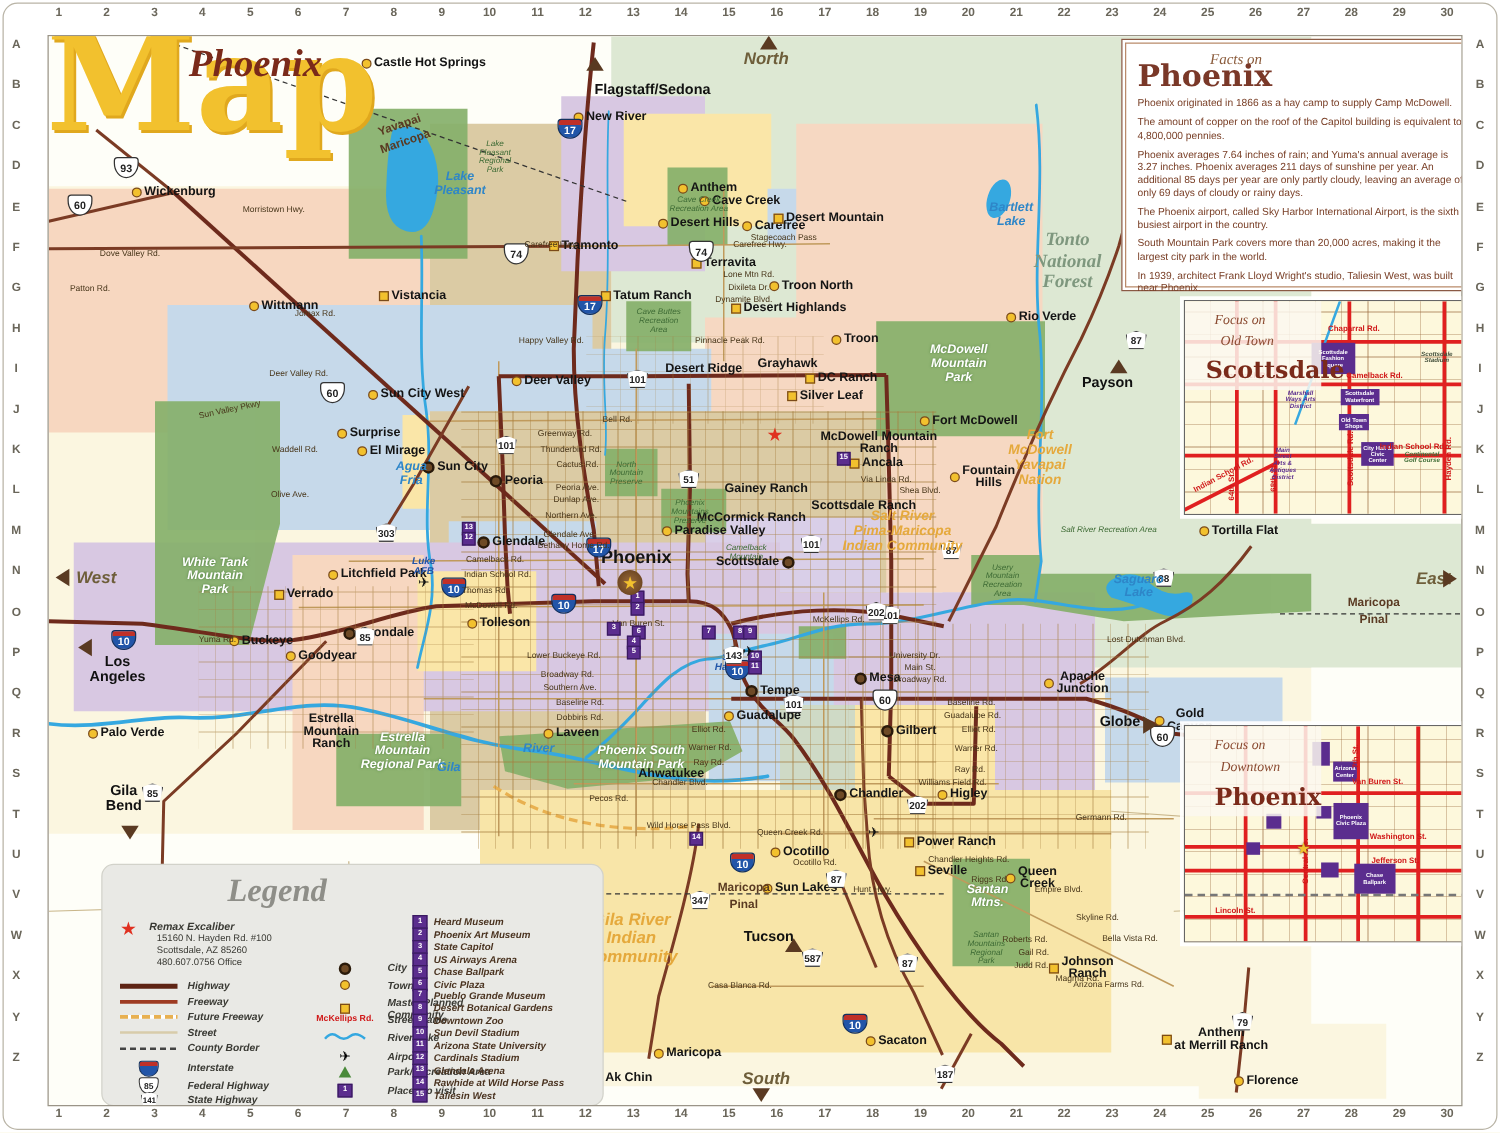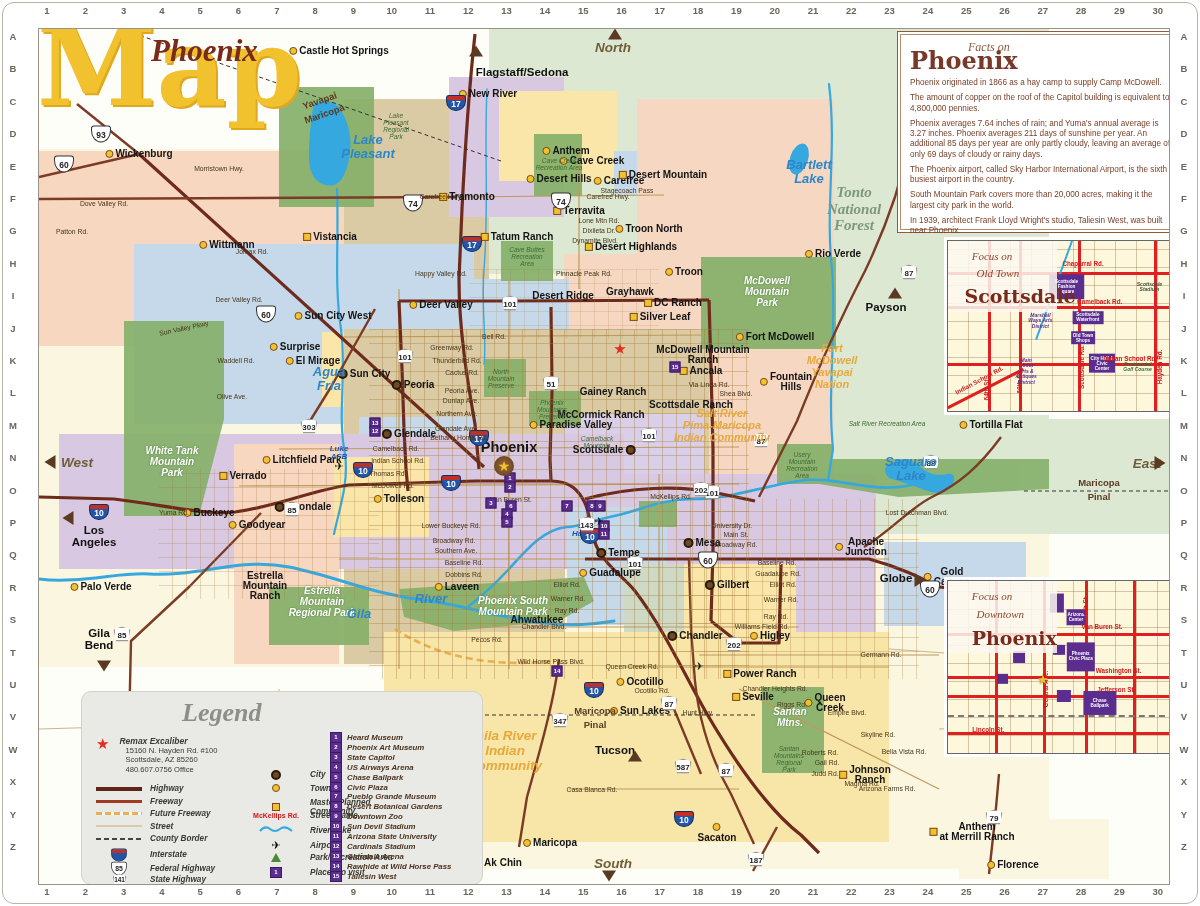--- a/index.html
+++ b/index.html
@@ -35,21 +35,21 @@
         border:1.2px solid #333;clip-path:polygon(50% 0,100% 22%,84% 100%,16% 100%,0 22%);
         padding-top:2px;box-sizing:border-box;}
   .poi{width:9px;height:9px;background:#5B2D8E;color:#fff;font-size:6px;font-weight:bold;
        line-height:9px;text-align:center;border:1px solid #3a1a60;}
   .ar{font-style:italic;font-weight:bold;line-height:1.1;}
   .a-forest{color:#7E977E;font-size:15px;font-family:"Liberation Serif",serif;}
   .a-park{color:#fff;font-size:10px;text-shadow:0 0 2px #4a7a3a;}
   .a-sm{color:#3E6B35;font-size:6.5px;font-weight:normal;}
   .a-nation{color:#E5A93C;font-size:11px;}
   .a-nation.bigg{font-size:13.5px;}
-  .a-water{color:#2E86C8;font-size:13px;}
+  .a-water{color:#2E86C8;font-size:10px;}
   .cnty{font-weight:bold;font-size:9.5px;color:#5A3A22;line-height:1;}
   .cnty span{display:block;padding:2px 0;}
   .dest{font-weight:bold;font-size:11.5px;color:#111;line-height:1.05;}
   .cmp{font-weight:bold;font-style:italic;font-size:13.5px;color:#6E5E3A;}
   .tri{width:0;height:0;}
   .tri-up{border-left:7px solid transparent;border-right:7px solid transparent;border-bottom:11px solid #5A3A22;}
   .tri-down{border-left:7px solid transparent;border-right:7px solid transparent;border-top:11px solid #5A3A22;}
   .tri-left{border-top:7px solid transparent;border-bottom:7px solid transparent;border-right:11px solid #5A3A22;}
   .tri-right{border-top:7px solid transparent;border-bottom:7px solid transparent;border-left:11px solid #5A3A22;}
   .starwrap{width:20px;height:20px;border-radius:50%;background:radial-gradient(#9a6a3a,#5e3a1a);
@@ -440,21 +440,21 @@
         <div class="cl" style="left: 721px; top: 645px;"><span class="mk mk-m"></span><span class="tx">Power Ranch</span></div>
         <div class="cl" style="left: 714px; top: 668px;"><span class="mk mk-m"></span><span class="tx">Seville</span></div>
         <div class="cl" style="left: 786px; top: 674px;"><span class="mk mk-t"></span><span class="tx">Queen
 Creek</span></div>
         <div class="cl" style="left: 601px; top: 653px;"><span class="mk mk-t"></span><span class="tx">Ocotillo</span></div>
         <div class="cl" style="left: 601px; top: 682px;"><span class="mk mk-t"></span><span class="tx">Sun Lakes</span></div>
         <div class="cl" style="left: 908px; top: 548px;"><span class="mk mk-t"></span><span class="tx">Gold
 Canyon</span></div>
         <div class="cl" style="left: 511px; top: 814px;"><span class="mk mk-t"></span><span class="tx">Maricopa</span></div>
         <div class="cl" style="left: 459px; top: 834px;"><span class="mk mk-t"></span><span class="tx">Ak Chin</span></div>
-        <div class="cl" style="left: 678px; top: 804px; flex-direction: column;"><span class="mk mk-t"></span><span class="tx">Sacaton</span></div>
+        <div class="cl" style="left: 678px; top: 804px;"><span class="mk mk-t"></span><span class="tx">Sacaton</span></div>
         <div class="cl" style="left: 826px; top: 746px;"><span class="mk mk-m"></span><span class="tx">Johnson
 Ranch</span></div>
         <div class="cl" style="left: 933px; top: 803px;"><span class="mk mk-m"></span><span class="tx">Anthem
 at Merrill Ranch</span></div>
         <div class="cl" style="left: 974px; top: 836px;"><span class="mk mk-t"></span><span class="tx">Florence</span></div>
         <div class="cl af" style="left: 300px; top: 424px;"><span class="tx">Luke
 AFB</span></div>
         <div class="cl af" style="left: 546px; top: 501px;"><span class="tx">Sky
 Harbor</span></div>
         <div class="sh sh-i" style="left: 417px; top: 74px;">17</div>
@@ -481,21 +481,21 @@
         <div class="sh sh-s" style="left: 512px; top: 354px;">51</div>
         <div class="sh sh-s" style="left: 270px; top: 397px;">303</div>
         <div class="sh sh-s" style="left: 253px; top: 480px;">85</div>
         <div class="sh sh-s" style="left: 83px; top: 605px;">85</div>
         <div class="sh sh-s" style="left: 662px; top: 460px;">202</div>
         <div class="sh sh-s" style="left: 695px; top: 615px;">202</div>
         <div class="sh sh-s" style="left: 870px; top: 243px;">87</div>
         <div class="sh sh-s" style="left: 722px; top: 411px;">87</div>
         <div class="sh sh-s" style="left: 630px; top: 674px;">87</div>
         <div class="sh sh-s" style="left: 687px; top: 741px;">87</div>
-        <div class="sh sh-s" style="left: 644px; top: 737px;">587</div>
+        <div class="sh sh-s" style="left: 611px; top: 737px;">587</div>
         <div class="sh sh-s" style="left: 892px; top: 433px;">88</div>
         <div class="sh sh-s" style="left: 521px; top: 691px;">347</div>
         <div class="sh sh-s" style="left: 955px; top: 788px;">79</div>
         <div class="sh sh-s" style="left: 717px; top: 830px;">187</div>
         <div class="sh sh-s" style="left: 548px; top: 495px;">143</div>
         <div class="st" style="left: 455px; top: 308px;">Bell Rd.</div>
         <div class="st" style="left: 413px; top: 319px;">Greenway Rd.</div>
         <div class="st" style="left: 418px; top: 332px;">Thunderbird Rd.</div>
         <div class="st" style="left: 423px; top: 344px;">Cactus Rd.</div>
         <div class="st" style="left: 423px; top: 362px;">Peoria Ave.</div>

